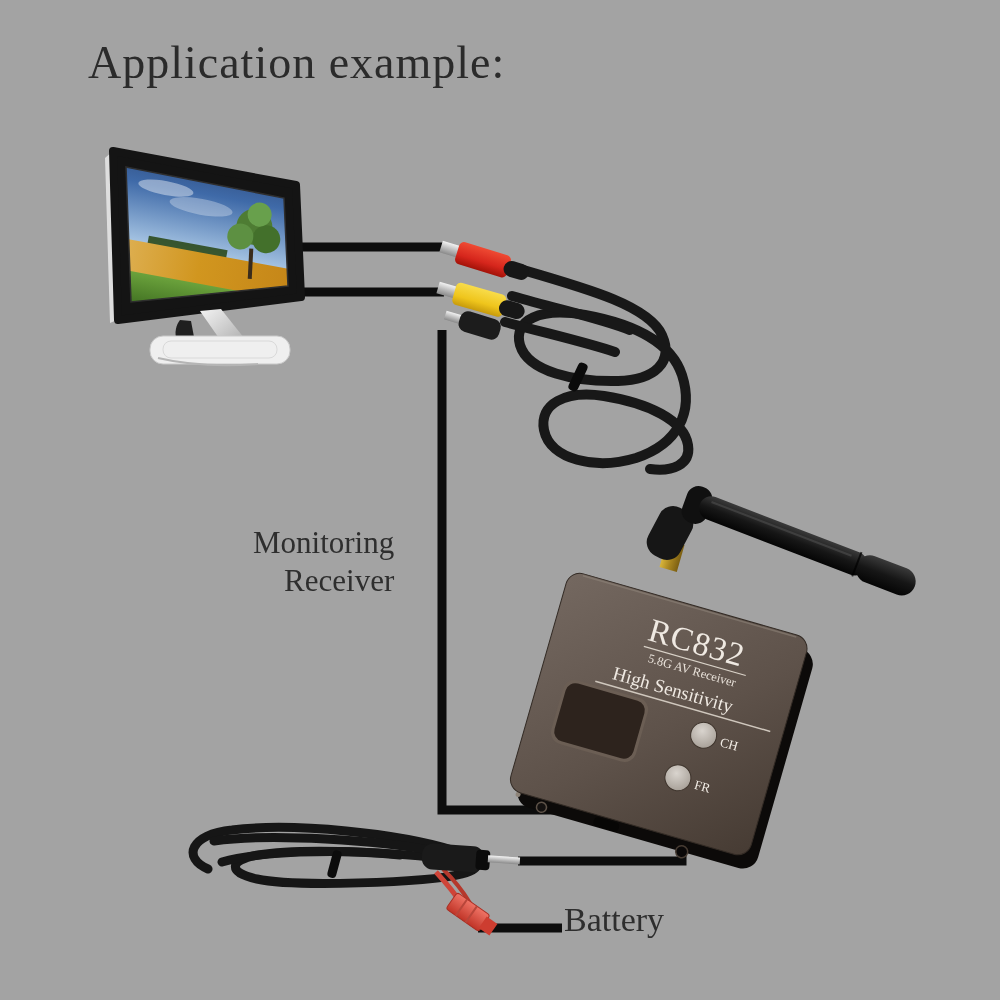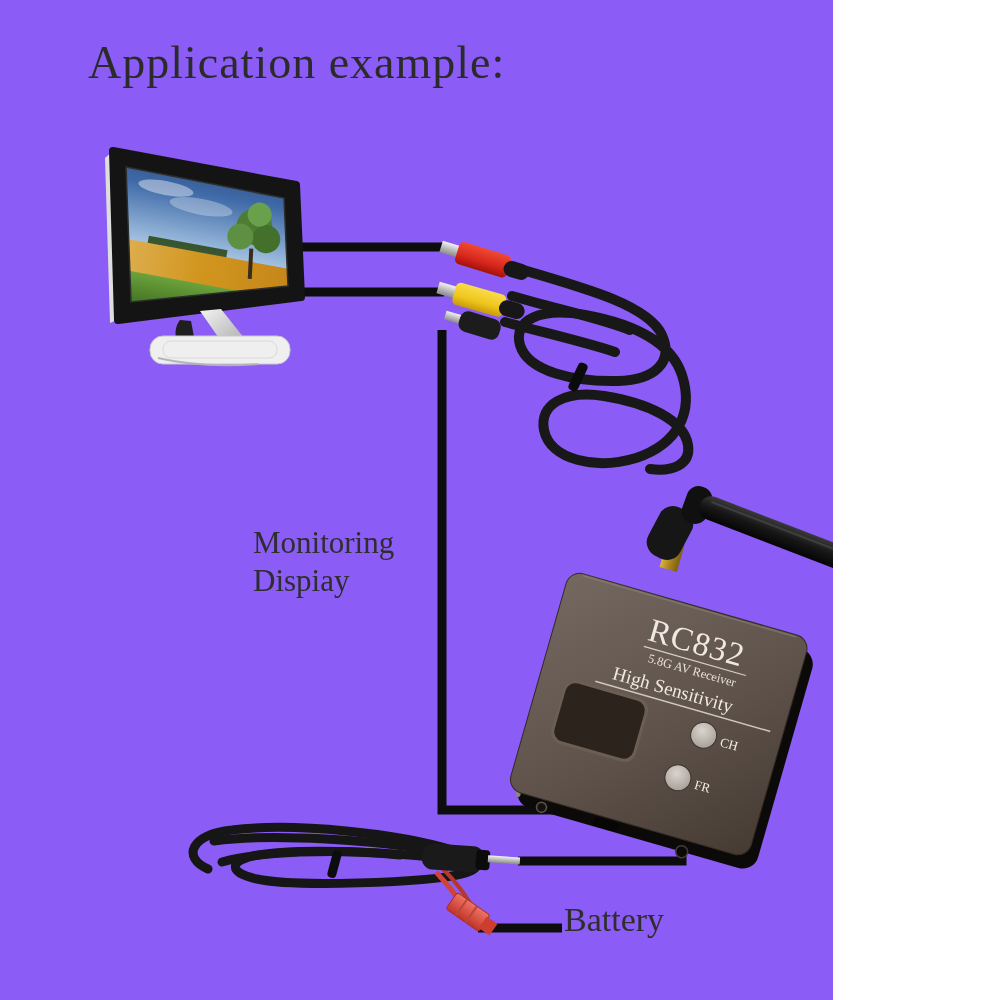--- a/index.html
+++ b/index.html
@@ -1,34 +1,34 @@
 <!DOCTYPE html>
 <html><head>
 <meta charset="utf-8">
 <style>
   html,body{margin:0;padding:0;background:#fff;}
-  .canvas{position:relative;width:833px;height:1000px;background:#8b5cf6;overflow:hidden;
+  .canvas{position:relative;width:1000px;height:1000px;background:#a3a3a3;overflow:hidden;
           font-family:"Liberation Serif", serif;color:#2d2d2d;}
   .title{position:absolute;left:88px;top:36px;font-size:46px;letter-spacing:1px;color:#2b2b2b;white-space:nowrap;}
   .label{position:absolute;font-size:31px;color:#2e2e2e;line-height:38px;}
-  .label-monitoring{left:253px;top:524px;}
+  .label-monitoring{left:253px;top:524px;text-align:right;}
   .label-battery{left:564px;top:901px;font-size:34px;}
   .scene{position:absolute;left:0;top:0;}
   svg text{font-family:"Liberation Serif", serif;}
 </style>
 </head>
 <body>
 
 <div class="canvas">
 
   <div class="title">Application example:</div>
 
   <div class="label label-monitoring">
     <span>Monitoring</span><br>
-    <span>Dispiay</span>
+    <span>Receiver</span>
   </div>
 
   <div class="label label-battery">Battery</div>
 
   <svg class="scene" width="1000" height="1000" viewBox="0 0 1000 1000">
     <defs>
       <linearGradient id="skyGrad" x1="0" y1="0" x2="0" y2="1">
         <stop offset="0" stop-color="#1c2a4f"></stop>
           <stop offset="0.55" stop-color="#3f6aa8"></stop>
         <stop offset="1" stop-color="#a8c6e4"></stop>

